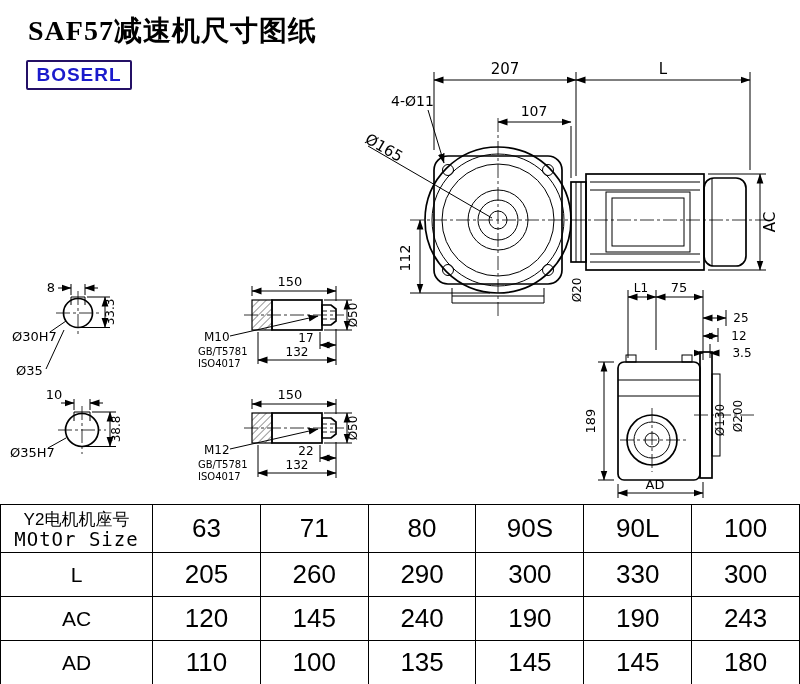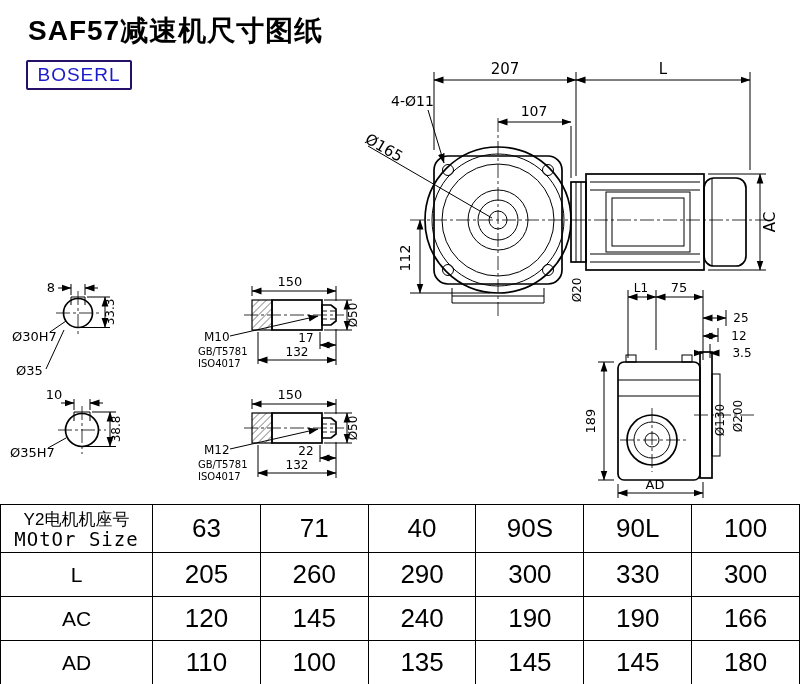--- a/index.html
+++ b/index.html
@@ -1,23 +1,23 @@
 <!DOCTYPE html>
 <html><head>
 <meta charset="utf-8">
 <style>
   html,body{margin:0;padding:0;background:#fff;}
   .page{position:relative;width:800px;height:684px;background:#fff;overflow:hidden;
         font-family:"Liberation Sans","DejaVu Sans",sans-serif;color:#000;}
   .page-title{position:absolute;left:28px;top:12px;font-size:28px;font-weight:bold;
-              letter-spacing:1px;font-family:Liberation Sans, sans-serif;}
+              letter-spacing:1px;font-family:Liberation Serif, serif;}
   .brand-box{position:absolute;left:26px;top:60px;width:102px;height:26px;
              border:2px solid #241066;border-radius:2px;display:flex;align-items:center;
              justify-content:center;background:#fff;}
-  .brand-box span{color:#1b1bcc;font-weight:normal;font-size:19px;letter-spacing:1px;}
+  .brand-box span{color:#1b1bcc;font-weight:bold;font-size:19px;letter-spacing:1px;}
   svg{position:absolute;left:0;top:0;}
   svg text{fill:#000;font-family:"DejaVu Sans","Liberation Sans",sans-serif;}
   .t10{font-size:10px}.t12{font-size:12px}
   .t13{font-size:13px}.t14{font-size:14px}.t15{font-size:15px}
   .oln{fill:none;stroke:#000;stroke-width:1.7;}
   .tln{fill:none;stroke:#000;stroke-width:1;}
   .dim{fill:none;stroke:#000;stroke-width:1;}
   .cl{fill:none;stroke:#000;stroke-width:0.8;stroke-dasharray:14 3 3 3;}
   .dsh{fill:none;stroke:#000;stroke-width:0.9;stroke-dasharray:5 3;}
   .dim-table{position:absolute;left:0;top:504px;width:800px;border-collapse:collapse;
@@ -274,42 +274,42 @@
         <col>
     </colgroup>
     <tbody>
       <tr class="hdr">
         <th>
           <div class="h1">Y2电机机座号</div>
           <div class="h2">MOtOr Size</div>
         </th>
         <td>63</td>
         <td>71</td>
-        <td>40</td>
+        <td>80</td>
         <td>90S</td>
         <td>90L</td>
         <td>100</td>
       </tr>
       <tr>
         <th class="rowlab">L</th>
         <td>205</td>
         <td>260</td>
         <td>290</td>
         <td>300</td>
         <td>330</td>
         <td>300</td>
       </tr>
       <tr>
         <th class="rowlab">AC</th>
         <td>120</td>
         <td>145</td>
         <td>240</td>
         <td>190</td>
         <td>190</td>
-        <td>166</td>
+        <td>243</td>
       </tr>
       <tr>
         <th class="rowlab">AD</th>
         <td>110</td>
         <td>100</td>
         <td>135</td>
         <td>145</td>
         <td>145</td>
         <td>180</td>
       </tr>

